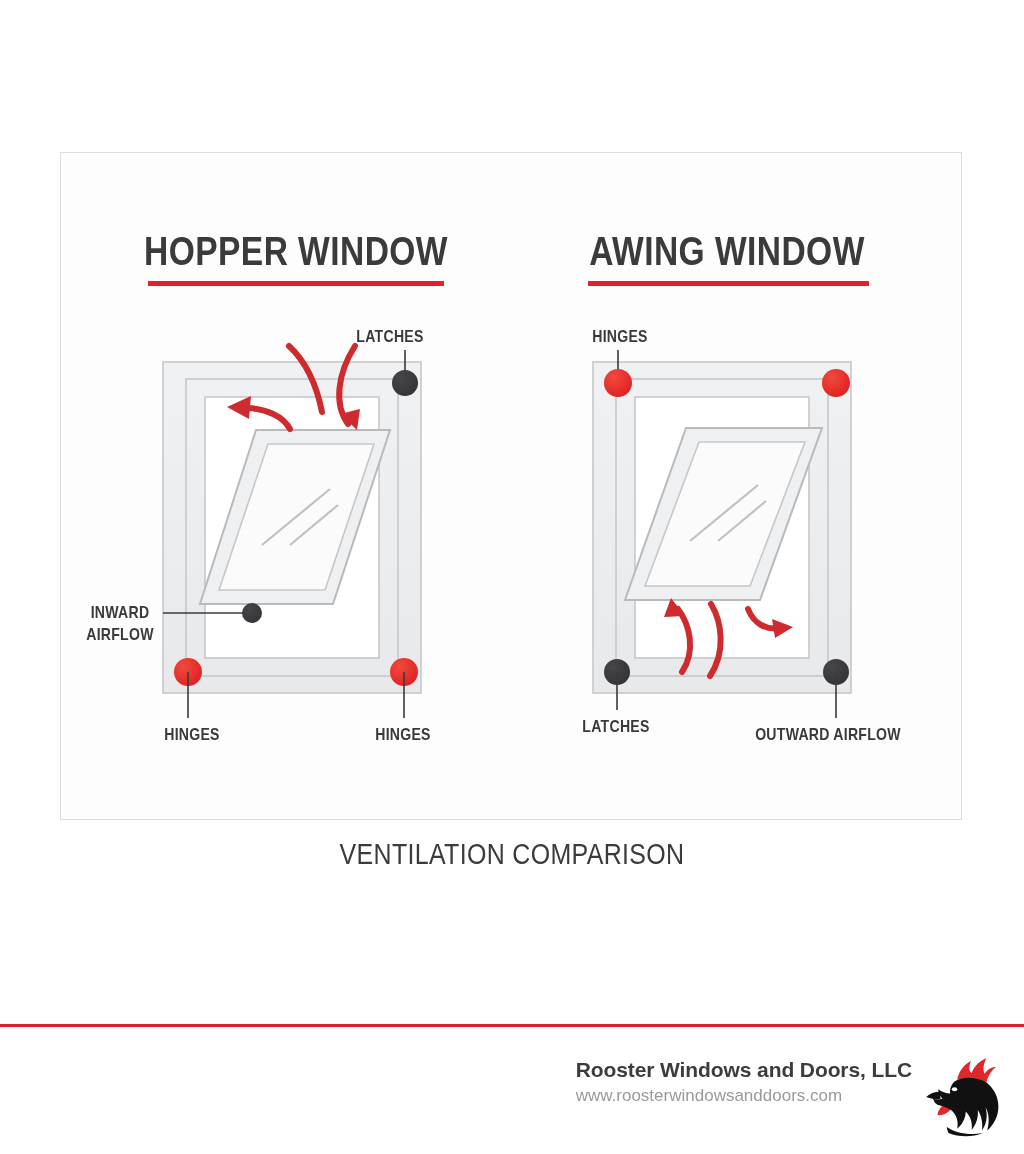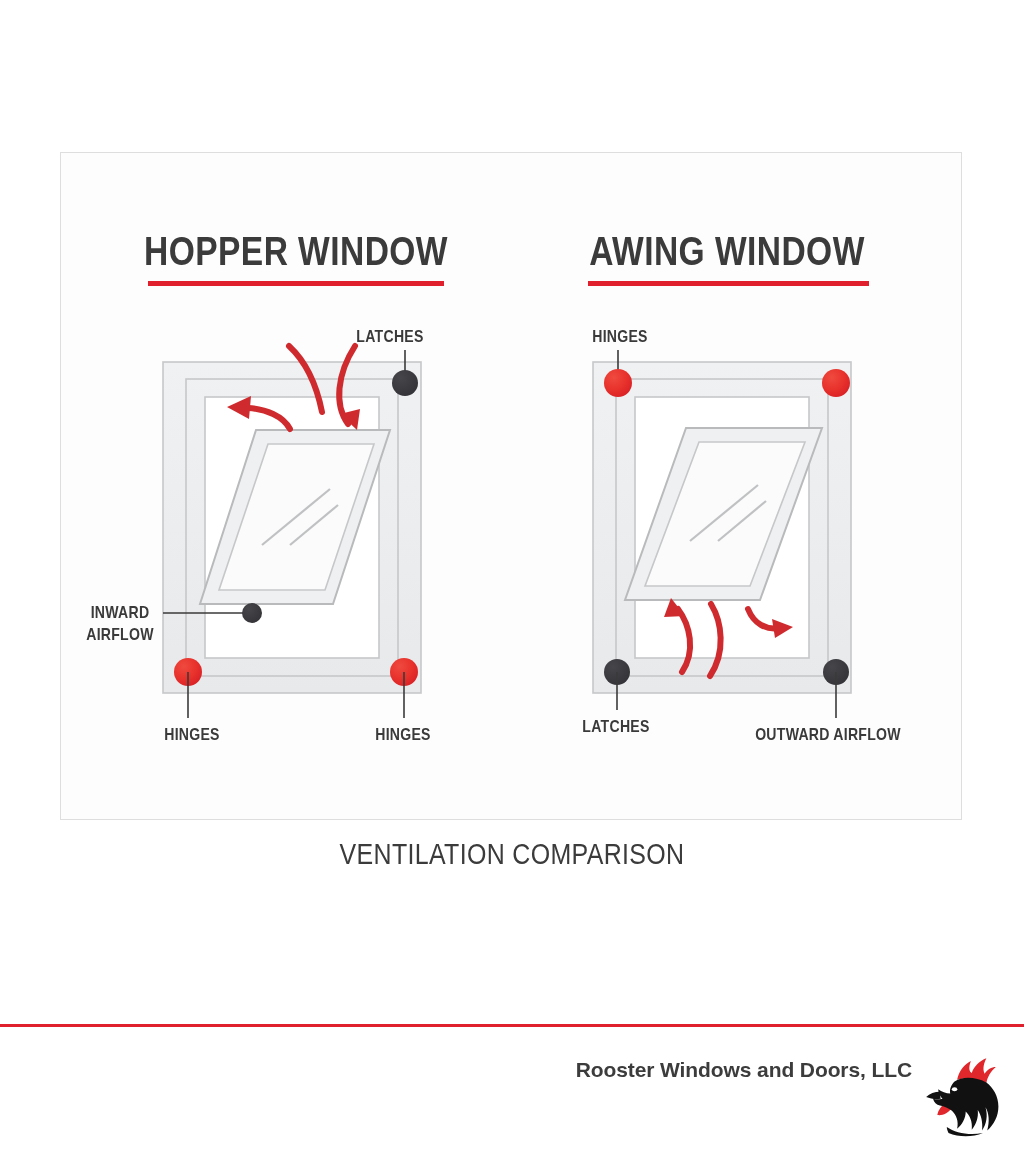--- a/index.html
+++ b/index.html
@@ -203,20 +203,21 @@
   </g>
 </svg>
 
 <div class="caption">VENTILATION COMPARISON</div>
 
 <div class="footer-rule"></div>
 
 <div class="footer">
   <div class="footer-text">
     <div class="company">Rooster Windows and Doors, LLC</div>
+    <div class="url">www.roosterwindowsanddoors.com</div>
   </div>
 
   <svg class="logo" viewBox="0 0 100 100">
 
     <path d="M42,30 C44,20 50,12 58,8 C55,16 56,20 59,22 C62,14 68,8 76,5
              C72,13 72,19 74,23 C77,18 82,15 87,15 C81,20 77,27 76,34
              C66,28 52,27 42,30 Z" fill="#e0272c"></path>
 
     <path d="M29,57 C24,60 20,65 19,71 C25,72 31,69 35,64 C33,61 31,59 29,57 Z" fill="#e0272c"></path>
 

